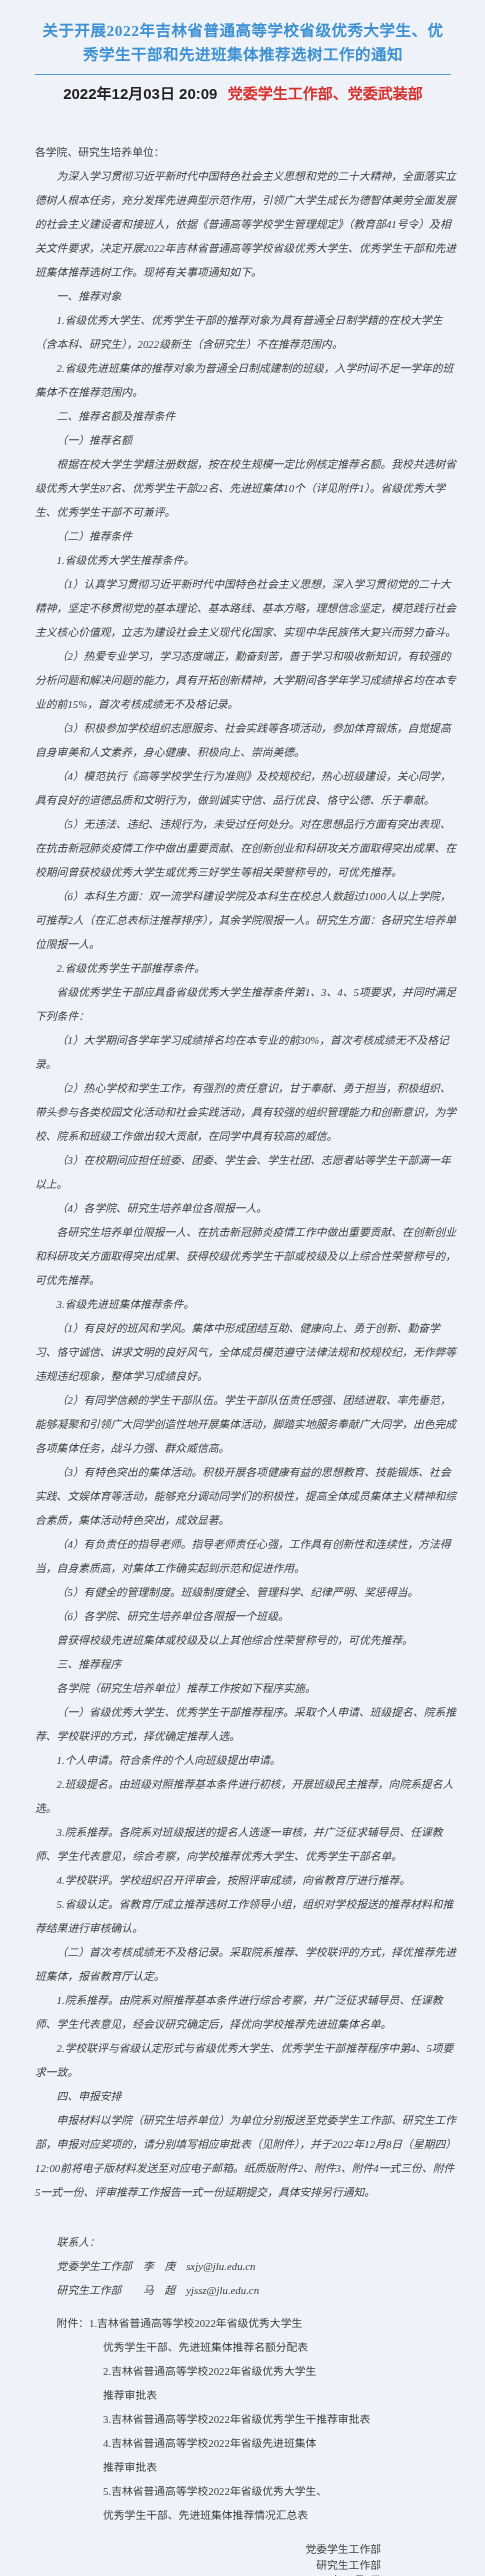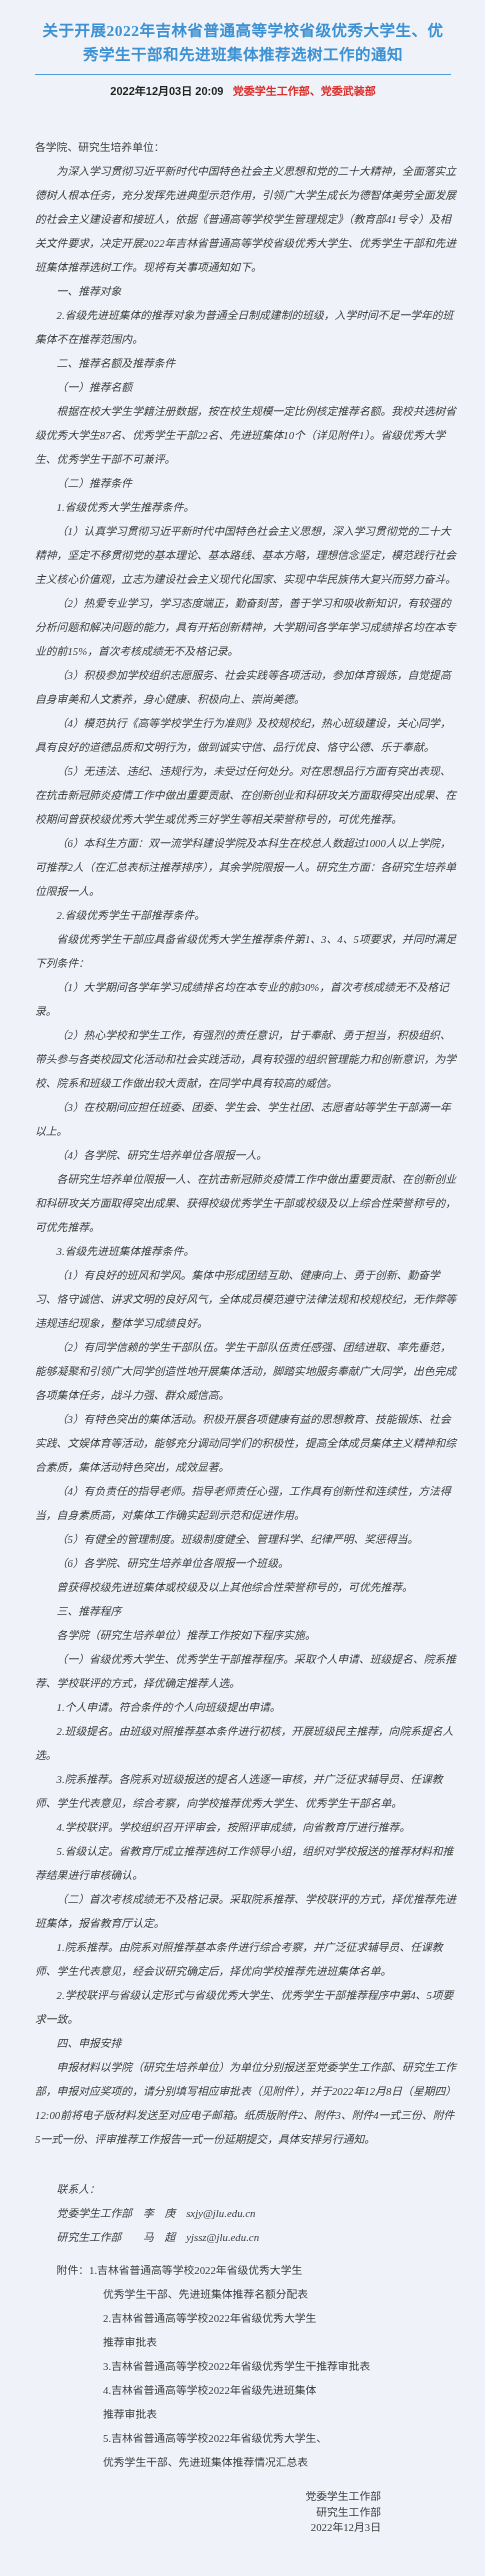--- a/index.html
+++ b/index.html
@@ -34,21 +34,21 @@
     font-family:Liberation Serif, serif;
   }
   .divider{
     height:1px;
     background:var(--line-blue);
     margin:7.7px 35px 0 35px;
   }
   .meta{
     margin-top:6.7px;
     text-align:center;
-    font-size:11px;
+    font-size:15px;
     color:#1f1f1f;
     font-weight:600;
   }
   .meta .depts{color:var(--red);margin-left:6.2px;}
   
   main{
     padding:37px 28px 0 35px;
     font-family:"Liberation Serif","DejaVu Serif",serif;
     font-size:10.8px;
     line-height:24px;
@@ -86,20 +86,21 @@
 
   <main>
     <div>
 
         <p class="plain">各学院、研究生培养单位：</p>
 
         <p class="indent">为深入学习贯彻习近平新时代中国特色社会主义思想和党的二十大精神，全面落实立德树人根本任务，充分发挥先进典型示范作用，引领广大学生成长为德智体美劳全面发展的社会主义建设者和接班人，依据《普通高等学校学生管理规定》（教育部41号令）及相关文件要求，决定开展2022年吉林省普通高等学校省级优秀大学生、优秀学生干部和先进班集体推荐选树工作。现将有关事项通知如下。</p>
 
         <p class="indent">一、推荐对象</p>
 
+        <p class="indent">1.省级优秀大学生、优秀学生干部的推荐对象为具有普通全日制学籍的在校大学生（含本科、研究生），2022级新生（含研究生）不在推荐范围内。</p>
 
         <p class="indent">2.省级先进班集体的推荐对象为普通全日制成建制的班级，入学时间不足一学年的班集体不在推荐范围内。</p>
 
         <p class="indent">二、推荐名额及推荐条件</p>
 
         <p class="indent">（一）推荐名额</p>
 
         <p class="indent">根据在校大学生学籍注册数据，按在校生规模一定比例核定推荐名额。我校共选树省级优秀大学生87名、优秀学生干部22名、先进班集体10个（详见附件1）。省级优秀大学生、优秀学生干部不可兼评。</p>
 
         <p class="indent">（二）推荐条件</p>

